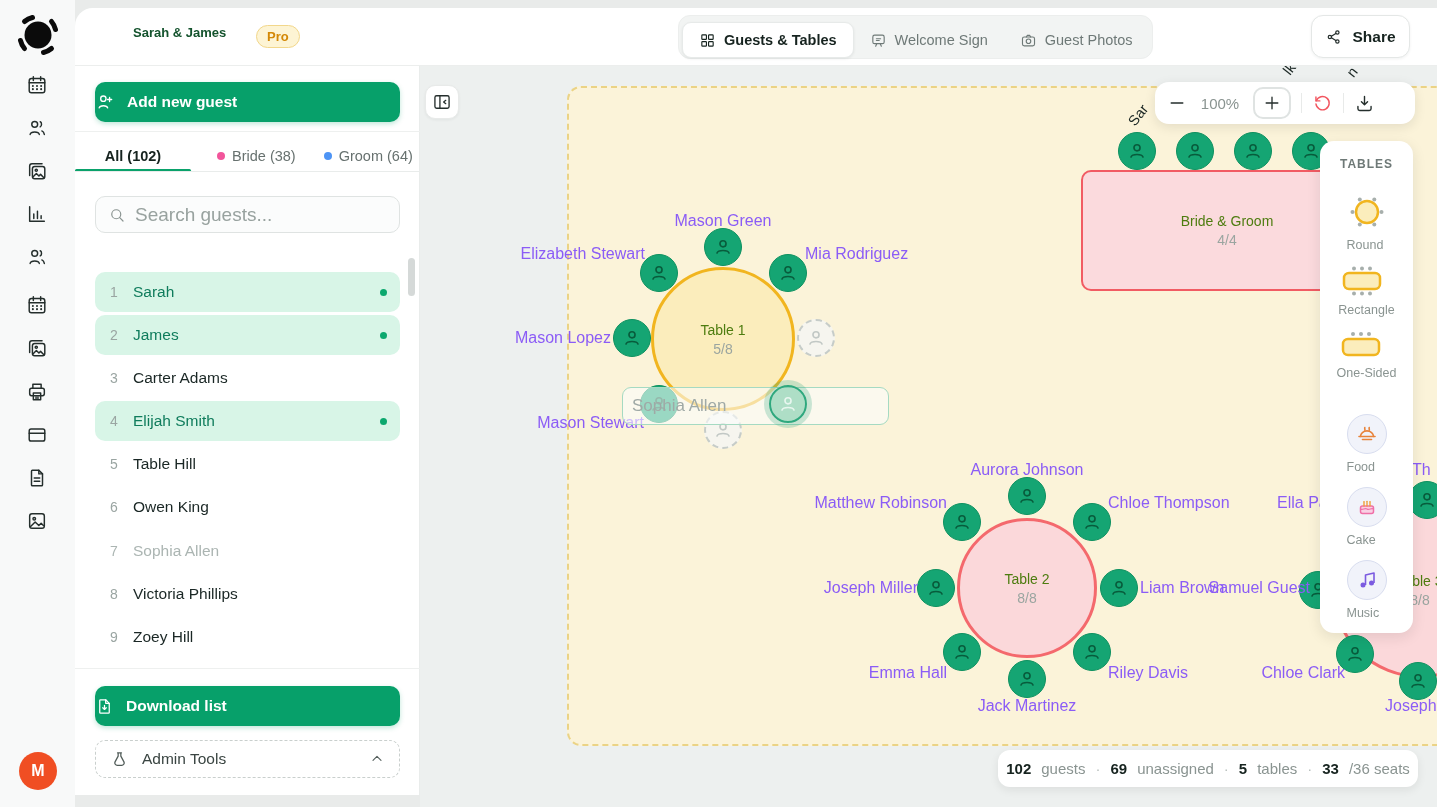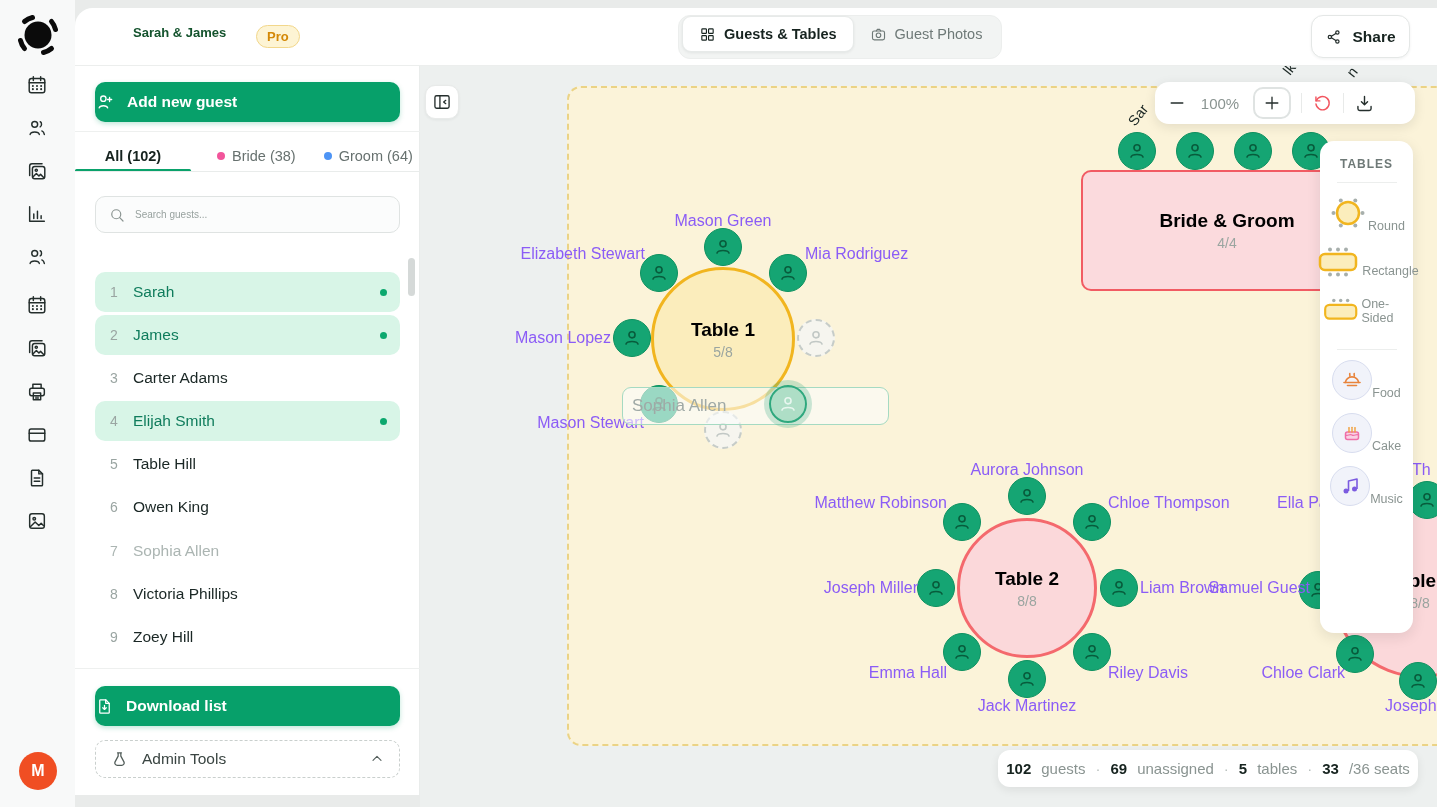--- a/index.html
+++ b/index.html
@@ -17,62 +17,62 @@
 
   
   .card{left:75px;top:8px;width:1362px;height:787px;background:#EDF0EF;border-radius:18px 0 0 18px;overflow:hidden;z-index:1}
 
   
   .header{left:75px;top:8px;width:1362px;height:58px;background:#fff;border-bottom:1px solid #ECEEED;border-radius:18px 0 0 0;z-index:20}
   .hdr-toggle{left:95px;top:25px;width:24px;height:24px}
   .app-title{left:133px;top:25px;font-size:13px;font-weight:700;color:#14532d}
   .pro-badge{left:256px;top:25px;height:23px;padding:0 10px;background:#FDF4D4;border:1px solid #F2D78B;border-radius:12px;
     color:#D48806;font-size:13px;font-weight:700;display:flex;align-items:center}
-  .top-tabs{left:678px;top:15px;height:44px;background:#F2F4F3;border:1px solid #ECEEED;border-radius:12px;display:flex;align-items:flex-start;padding:0 3px;z-index:21}
+  .top-tabs{left:678px;top:15px;height:44px;background:#F2F4F3;border:1px solid #ECEEED;border-radius:12px;display:flex;align-items:flex-end;padding:0 3px;z-index:21}
   .top-tab{display:flex;align-items:center;gap:8px;padding:0 16px;height:36px;font-size:14.5px;color:#6E7977;white-space:nowrap;border-radius:9px}
   .top-tab .ic{stroke:#6E7977}
   .top-tab.active{background:#fff;border:1px solid #E7EAE9;box-shadow:0 1px 3px rgba(20,30,28,.07);color:#16231F;font-weight:700}
   .top-tab.active .ic{stroke:#16231F}
   .share-btn{left:1311px;top:15px;height:43px;width:99px;background:#fff;border:1px solid #E4E7E6;border-radius:12px;
     display:flex;align-items:center;justify-content:center;gap:9px;font-size:15.5px;font-weight:700;color:#16231F;box-shadow:0 1px 3px rgba(20,30,28,.06);z-index:21}
 
   
   .panel{left:75px;top:66px;width:345px;height:729px;background:#fff;border-right:1px solid #E9ECEB;z-index:10}
   .btn-green{left:95px;width:305px;height:40px;background:#07A06A;border-radius:10px;display:flex;align-items:center;justify-content:flex-start;
     gap:12px;color:#fff;font-size:15.5px;font-weight:700;box-shadow:0 2px 5px rgba(7,160,106,.25)}
   .panel-div{left:75px;width:345px;height:1px;background:#EEF0EF}
   .ftabs{left:75px;top:140px;width:345px;height:32px;display:flex;align-items:center}
   .ftab{font-size:14.5px;color:#67716F;display:flex;align-items:center;gap:7px;white-space:nowrap}
   .ftab.active{color:#16231F;font-weight:700}
   .dot{width:8px;height:8px;border-radius:50%}
   .tab-underline{left:75px;top:169px;width:116px;height:3px;background:#0AA26B;border-radius:2px}
   .tabs-border{left:75px;top:171px;width:345px;height:1px;background:#E9ECEB}
   .search-box{left:95px;top:196px;width:305px;height:37px;border:1px solid #DFE3E2;border-radius:10px;background:#FBFCFC;
     display:flex;align-items:center;padding:0 12px;gap:9px}
-  .search-box input{border:0;outline:0;background:transparent;font-size:10px;color:#3A4542;width:240px;font-family:"Liberation Sans",sans-serif}
+  .search-box input{border:0;outline:0;background:transparent;font-size:19px;color:#3A4542;width:240px;font-family:"Liberation Sans",sans-serif}
   .search-box input::placeholder{color:#98A29F}
   .grow{left:95px;width:305px;height:40px;border-radius:10px;display:flex;align-items:center;font-size:15.5px;color:#1A2725}
   .grow .num{width:38px;text-align:center;font-size:14px;color:#9AA5A2}
   .grow.assigned{background:#D8F5E7}
   .grow.assigned .gname{color:#0F7C5C}
   .grow .gdot{position:absolute;right:13px;width:7px;height:7px;border-radius:50%;background:#0CA86E}
   .grow.dragging .num,.grow.dragging .gname{color:#ABB5B2}
   .scroll-thumb{left:408px;top:258px;width:7px;height:38px;background:#D5D9D8;border-radius:4px}
   .admin-btn{left:95px;top:740px;width:305px;height:38px;border:1.5px dashed #C9CFCD;border-radius:10px;display:flex;align-items:center;
     padding:0 14px;gap:13px;color:#3A4542;font-size:15.5px;background:#fff}
   .admin-btn .chev{margin-left:auto}
 
   
   .canvas{left:420px;top:66px;width:1017px;height:741px;background:#EDF0EF;z-index:2}
   .collapse-btn{left:425px;top:85px;width:34px;height:34px;background:#fff;border:1px solid #E8EAE9;border-radius:10px;
     display:flex;align-items:center;justify-content:center;box-shadow:0 1px 3px rgba(20,30,28,.06);z-index:12}
   .floor{left:567px;top:86px;width:890px;height:660px;background:#FBF3D9;border:2px dashed #EBD385;border-radius:14px;z-index:3}
 
   .tbl-round{border-radius:50%;display:flex;flex-direction:column;align-items:center;justify-content:center;z-index:5}
-  .tbl-name{font-size:19px;font-weight:700;color:#000000}
+  .tbl-name{font-size:14px;font-weight:400;color:#4d7c0f}
   .tbl-seats{font-size:14px;color:#9AA5A0;margin-top:3px}
   .t-yellow{background:#FBEDBC;border:3px solid #F1B51F}
   .t-pink{background:#FBD8DA;border:3px solid #F4696D}
   .bg-rect{left:1081px;top:170px;width:292px;height:121px;background:#FBDADD;border:2.5px solid #F15B63;border-radius:10px;
     display:flex;flex-direction:column;align-items:center;justify-content:center;z-index:5}
 
   .seat{width:38px;height:38px;border-radius:50%;background:#15A573;border:1px solid #0E9160;display:flex;align-items:center;justify-content:center;
     transform:translate(-50%,-50%);z-index:6}
   .seat .ic{stroke:#085C3C;stroke-width:1.8}
   .seat.empty{background:rgba(244,246,245,.75);border:2px dashed #C6CCC9}
@@ -95,21 +95,21 @@
   .tb-btn{display:flex;align-items:center;justify-content:center}
   .zoom-text{font-size:15px;color:#8A9491;width:46px;text-align:center}
   .plusbox{width:38px;height:32px;border:2px solid #DFE3E2;border-radius:10px;display:flex;align-items:center;justify-content:center;background:#fff}
   .tb-div{width:1px;height:20px;background:#E8EAE9}
 
   
   .tpanel{left:1320px;top:141px;width:93px;height:492px;background:#fff;border-radius:14px;box-shadow:0 4px 14px rgba(20,30,28,.1);
     display:flex;flex-direction:column;align-items:center;z-index:25}
   .tpanel-title{margin-top:16px;font-size:12px;font-weight:700;letter-spacing:1px;color:#6E7977}
   .tpanel-div{width:60px;height:1px;background:#ECEEED;margin:11px 0 10px}
-  .titem{display:flex;flex-direction:row;align-items:flex-end;margin-bottom:13px}
+  .titem{display:flex;flex-direction:column;align-items:flex-start;margin-bottom:13px}
   .titem .tlabel{font-size:12.5px;color:#8A9491;margin-top:6px}
   .deco-circle{width:40px;height:40px;border-radius:50%;background:#F1F3FA;border:1.5px solid #D8DDEF;display:flex;align-items:center;justify-content:center}
 
   
   .statusbar{left:998px;top:750px;width:420px;height:37px;background:#fff;border-radius:12px;box-shadow:0 3px 10px rgba(20,30,28,.08);
     display:flex;align-items:center;justify-content:center;gap:10px;font-size:15px;z-index:30}
   .statusbar b{color:#16231F;font-weight:700}
   .statusbar .slabel{color:#8A9491}
   .statusbar .sep{color:#B9C1BE}
 </style>
@@ -449,20 +449,28 @@
     <svg class="ic" width="17" height="17" viewBox="0 0 24 24">
         <rect x="4" y="4" width="6.5" height="6.5" rx="1"></rect>
         <rect x="13.5" y="4" width="6.5" height="6.5" rx="1"></rect>
         <rect x="4" y="13.5" width="6.5" height="6.5" rx="1"></rect>
         <rect x="13.5" y="13.5" width="6.5" height="6.5" rx="1"></rect>
       </svg>
     <span>Guests &amp; Tables</span>
   </div>
   <div class="top-tab">
     <svg class="ic" width="17" height="17" viewBox="0 0 24 24">
+        <rect x="4" y="4.5" width="16" height="12" rx="2.5"></rect>
+        <path d="M9.5 16.5 8 20M14.5 16.5 16 20"></path>
+        <path d="M9 9.5h6M9 12h4"></path>
+      </svg>
+    <span>Welcome Sign</span>
+  </div>
+  <div class="top-tab">
+    <svg class="ic" width="17" height="17" viewBox="0 0 24 24">
         <rect x="3.5" y="7" width="17" height="12.5" rx="2.5"></rect>
         <path d="M9 7l1.2-2.2h3.6L15 7"></path>
         <circle cx="12" cy="13" r="3.2"></circle>
       </svg>
     <span>Guest Photos</span>
   </div>
 </div>
 <div class="abs share-btn">
   <svg class="ic" width="18" height="18" viewBox="0 0 24 24">
       <circle cx="6.5" cy="12" r="2.2"></circle>

